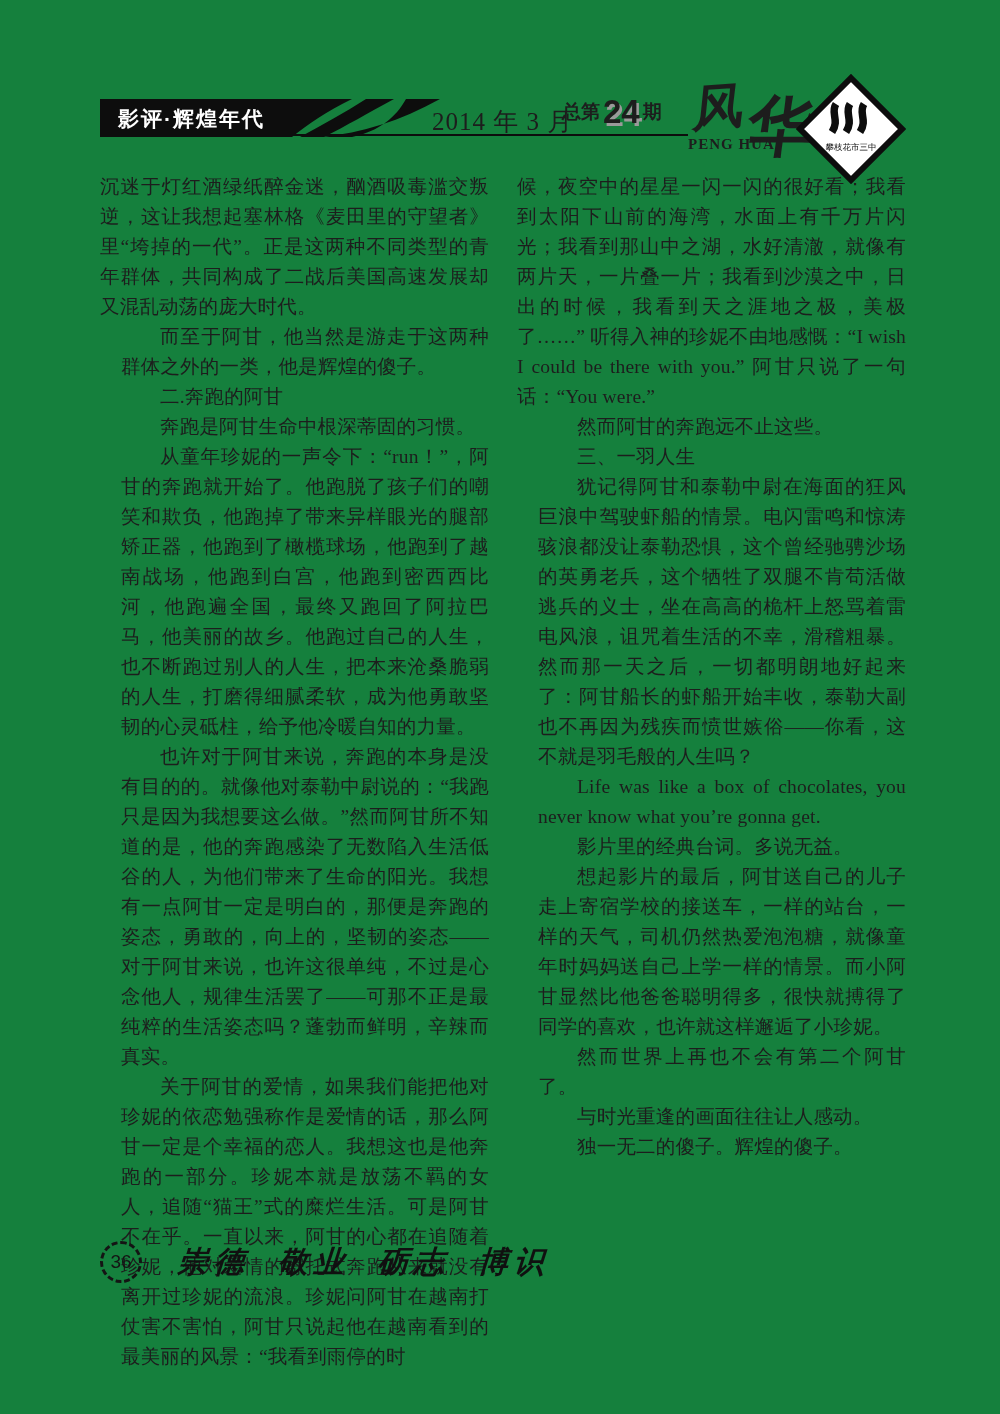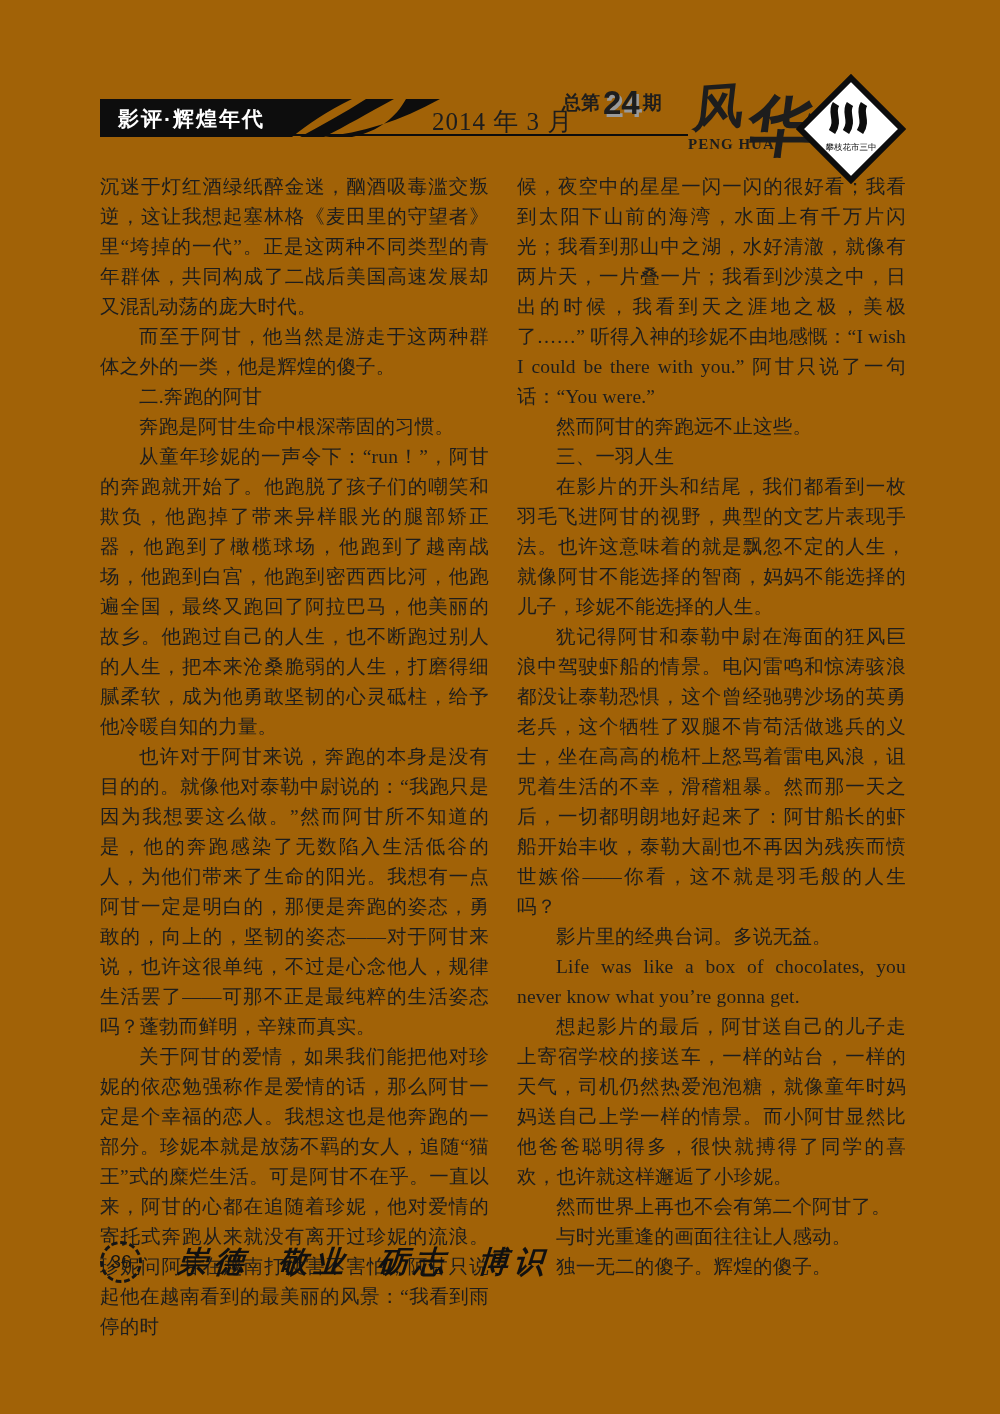--- a/index.html
+++ b/index.html
@@ -1,38 +1,38 @@
 <!DOCTYPE html>
 <html><head>
 <meta charset="utf-8">
 <style>
   html,body { margin:0; padding:0; background:#ffffff; }
   .page {
-    position:relative; width:1000px; height:1414px; background:#a16207;
+    position:relative; width:1000px; height:1414px; background:#15803d;
     font-family:"Liberation Serif","DejaVu Serif",serif; color:#1d1d1d;
     overflow:hidden;
   }
 
   
   .banner-svg { position:absolute; left:100px; top:99px; }
   .banner-label {
     position:absolute; left:118px; top:105px; color:#ffffff;
     font-family:"Liberation Sans","DejaVu Sans",sans-serif;
     font-weight:bold; font-size:21px; letter-spacing:2px;
   }
   .header-rule { position:absolute; left:100px; top:134px; width:588px; height:2px; background:#0d0d0d; }
   .header-date { position:absolute; left:432px; top:105px; font-size:25px; letter-spacing:1px; }
   .issue-group { position:absolute; left:562px; top:84px; display:flex; align-items:center; }
   .issue-prefix, .issue-suffix {
     font-family:"Liberation Sans","DejaVu Sans",sans-serif;
     font-weight:bold; font-size:19px;
   }
   .issue-number {
     font-family:"Liberation Sans","DejaVu Sans",sans-serif;
-    font-weight:900; font-size:33px; margin:2px 3px; line-height:1;
+    font-weight:900; font-size:33px; margin:11px 3px; line-height:1;
     text-shadow:2.5px 2.5px 0 #9a9a9a;
   }
 
   
   .logo { position:absolute; left:688px; top:72px; width:218px; height:118px; }
   .logo-char-feng {
     position:absolute; left:6px; top:2px; font-size:50px; font-weight:bold;
     transform:skewX(-10deg) rotate(-4deg);
   }
   .logo-char-hua {
@@ -42,21 +42,21 @@
   .logo-en {
     position:absolute; left:0px; top:64px; font-weight:bold;
     font-size:15px; letter-spacing:1px;
   }
   .emblem-svg { position:absolute; left:108px; top:2px; }
 
   
   .columns { position:absolute; left:100px; top:172px; width:806px; display:flex; gap:28px; }
   .column { width:389px; }
   .para { margin:0; font-size:19.5px; line-height:30px; text-align:justify; letter-spacing:0.2px; }
-  .para.indent { text-indent:2em; }
+  .para.indent { text-indent:2em;margin-left:21px; }
 
   
   .footer { position:absolute; left:100px; top:1241px; display:flex; align-items:center; }
   .page-badge {
     width:36px; height:36px; border:3px dashed #141414; border-radius:50%;
     display:flex; align-items:center; justify-content:center;
     font-family:"Liberation Sans","DejaVu Sans",sans-serif; font-size:19px; color:#141414;
     flex:0 0 auto;
   }
   .mottos { display:flex; gap:28px; margin-left:36px; }
@@ -107,24 +107,23 @@
         <p class="para indent">二.奔跑的阿甘</p>
         <p class="para indent">奔跑是阿甘生命中根深蒂固的习惯。</p>
         <p class="para indent">从童年珍妮的一声令下：“run！”，阿甘的奔跑就开始了。他跑脱了孩子们的嘲笑和欺负，他跑掉了带来异样眼光的腿部矫正器，他跑到了橄榄球场，他跑到了越南战场，他跑到白宫，他跑到密西西比河，他跑遍全国，最终又跑回了阿拉巴马，他美丽的故乡。他跑过自己的人生，也不断跑过别人的人生，把本来沧桑脆弱的人生，打磨得细腻柔软，成为他勇敢坚韧的心灵砥柱，给予他冷暖自知的力量。</p>
         <p class="para indent">也许对于阿甘来说，奔跑的本身是没有目的的。就像他对泰勒中尉说的：“我跑只是因为我想要这么做。”然而阿甘所不知道的是，他的奔跑感染了无数陷入生活低谷的人，为他们带来了生命的阳光。我想有一点阿甘一定是明白的，那便是奔跑的姿态，勇敢的，向上的，坚韧的姿态——对于阿甘来说，也许这很单纯，不过是心念他人，规律生活罢了——可那不正是最纯粹的生活姿态吗？蓬勃而鲜明，辛辣而真实。</p>
         <p class="para indent">关于阿甘的爱情，如果我们能把他对珍妮的依恋勉强称作是爱情的话，那么阿甘一定是个幸福的恋人。我想这也是他奔跑的一部分。珍妮本就是放荡不羁的女人，追随“猫王”式的糜烂生活。可是阿甘不在乎。一直以来，阿甘的心都在追随着珍妮，他对爱情的寄托式奔跑从来就没有离开过珍妮的流浪。珍妮问阿甘在越南打仗害不害怕，阿甘只说起他在越南看到的最美丽的风景：“我看到雨停的时</p>
       </div>
     <div class="column">
         <p class="para">候，夜空中的星星一闪一闪的很好看；我看到太阳下山前的海湾，水面上有千万片闪光；我看到那山中之湖，水好清澈，就像有两片天，一片叠一片；我看到沙漠之中，日出的时候，我看到天之涯地之极，美极了……” 听得入神的珍妮不由地感慨：“I wish I could be there with you.” 阿甘只说了一句话：“You were.”</p>
         <p class="para indent">然而阿甘的奔跑远不止这些。</p>
         <p class="para indent">三、一羽人生</p>
-        <p class="para indent">在影片的开头和结尾，我们都看到一枚羽毛飞进阿甘的视野，典型的文艺片表现手法。也许这意味着的就是飘忽不定的人生，就像阿甘不能选择的智商，妈妈不能选择的儿子，珍妮不能选择的人生。</p>
         <p class="para indent">犹记得阿甘和泰勒中尉在海面的狂风巨浪中驾驶虾船的情景。电闪雷鸣和惊涛骇浪都没让泰勒恐惧，这个曾经驰骋沙场的英勇老兵，这个牺牲了双腿不肯苟活做逃兵的义士，坐在高高的桅杆上怒骂着雷电风浪，诅咒着生活的不幸，滑稽粗暴。然而那一天之后，一切都明朗地好起来了：阿甘船长的虾船开始丰收，泰勒大副也不再因为残疾而愤世嫉俗——你看，这不就是羽毛般的人生吗？</p>
+        <p class="para indent">Life was like a box of chocolates, you never know what you’re gonna get.</p>
         <p class="para indent">影片里的经典台词。多说无益。</p>
-        <p class="para indent">Life was like a box of chocolates, you never know what you’re gonna get.</p>
         <p class="para indent">想起影片的最后，阿甘送自己的儿子走上寄宿学校的接送车，一样的站台，一样的天气，司机仍然热爱泡泡糖，就像童年时妈妈送自己上学一样的情景。而小阿甘显然比他爸爸聪明得多，很快就搏得了同学的喜欢，也许就这样邂逅了小珍妮。</p>
         <p class="para indent">然而世界上再也不会有第二个阿甘了。</p>
         <p class="para indent">与时光重逢的画面往往让人感动。</p>
         <p class="para indent">独一无二的傻子。辉煌的傻子。</p>
       </div>
   </div>
 
   <div class="footer">
     <div class="page-badge">
       <span>36</span>

